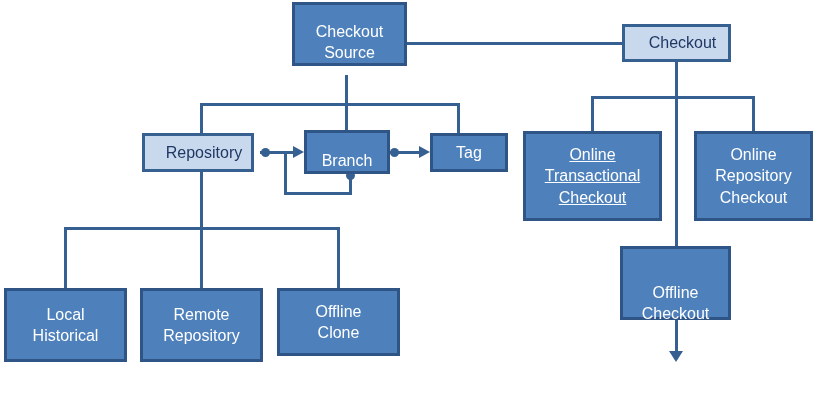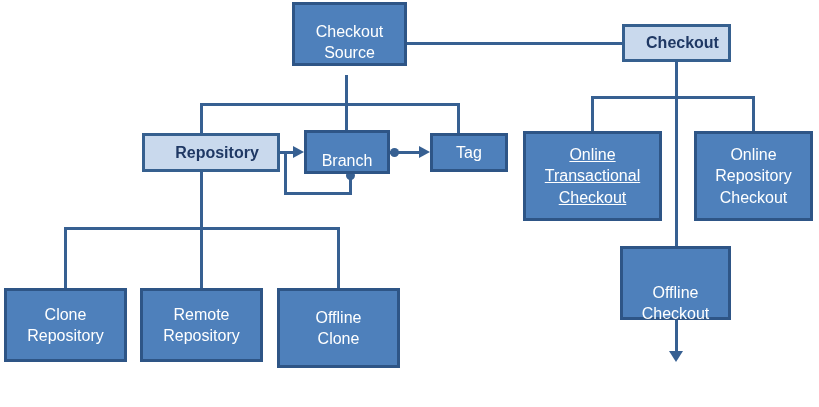--- a/index.html
+++ b/index.html
@@ -12,43 +12,43 @@
   #canvas{
     position:relative;width:819px;height:407px;background:var(--bg);
     font-family:"Liberation Sans", sans-serif;overflow:hidden;
   }
   .node{
     position:absolute;box-sizing:border-box;display:flex;
     align-items:center;justify-content:center;text-align:center;
     font-size:16px;line-height:1.32;
   }
   .node.dark{background:var(--fill-dark);border:3px solid var(--border-dark);color:var(--text-light);}
-  .node.light{background:var(--fill-light);border:3px solid var(--border-light);color:var(--text-dark);font-weight:bold;padding-left:12px;}
+  .node.light{background:var(--fill-light);border:3px solid var(--border-light);color:var(--text-dark);font-weight:normal;padding-left:12px;}
   .node .lbl{display:inline-block;}
   .edge{position:absolute;background:var(--edge);}
   .dot{position:absolute;width:9px;height:9px;border-radius:50%;background:var(--edge);}
   .arrow-right{
     position:absolute;width:0;height:0;
     border-top:6px solid transparent;border-bottom:6px solid transparent;
     border-left:11px solid var(--edge);
   }
   .arrow-down{
     position:absolute;width:0;height:0;
     border-left:7px solid transparent;border-right:7px solid transparent;
     border-top:11px solid var(--edge);
   }
   
   #n-checkout-source{left:292px;top:2px;width:115px;height:64px;align-items:flex-end;}
   #n-checkout{left:622px;top:24px;width:109px;height:38px;}
-  #n-repository{left:142px;top:133px;width:138px;height:39px;}
+  #n-repository{left:142px;top:133px;width:112px;height:39px;}
   #n-branch{left:304px;top:130px;width:86px;height:44px;align-items:flex-end;}
   #n-tag{left:430px;top:133px;width:78px;height:39px;}
   #n-local-repository{left:4px;top:288px;width:123px;height:74px;}
   #n-remote-repository{left:140px;top:288px;width:123px;height:74px;}
-  #n-offline-clone{left:277px;top:288px;width:123px;height:80px;}
+  #n-offline-clone{left:277px;top:288px;width:123px;height:68px;}
   #n-online-transactional-checkout{left:523px;top:131px;width:139px;height:90px;text-decoration:underline;}
   #n-online-historical-checkout{left:694px;top:131px;width:119px;height:90px;}
   #n-offline-checkout{left:620px;top:246px;width:111px;height:74px;}
   #n-cdo-workspace{left:592px;top:363px;width:168px;height:38px;}
   #n-checkout-source .lbl{width:92px;}
   #n-local-repository .lbl,#n-remote-repository .lbl{width:92px;}
   #n-offline-clone .lbl{width:70px;}
   #n-online-transactional-checkout .lbl{width:112px;}
   #n-online-historical-checkout .lbl{width:80px;}
   #n-offline-checkout .lbl{width:80px;margin-top:40px;}
@@ -103,21 +103,21 @@
   <div class="node light" id="n-repository">
     <span class="lbl">Repository</span>
   </div>
   <div class="node dark" id="n-branch">
     <span class="lbl">Branch</span>
   </div>
   <div class="node dark" id="n-tag">
     <span class="lbl">Tag</span>
   </div>
   <div class="node dark" id="n-local-repository">
-    <span class="lbl">Clone Repository</span>
+    <span class="lbl">Local Historical</span>
   </div>
   <div class="node dark" id="n-remote-repository">
     <span class="lbl">Remote Repository</span>
   </div>
   <div class="node dark" id="n-offline-clone">
     <span class="lbl">Offline Clone</span>
   </div>
   <div class="node dark" id="n-online-transactional-checkout">
     <span class="lbl">Online Transactional Checkout</span>
   </div>

